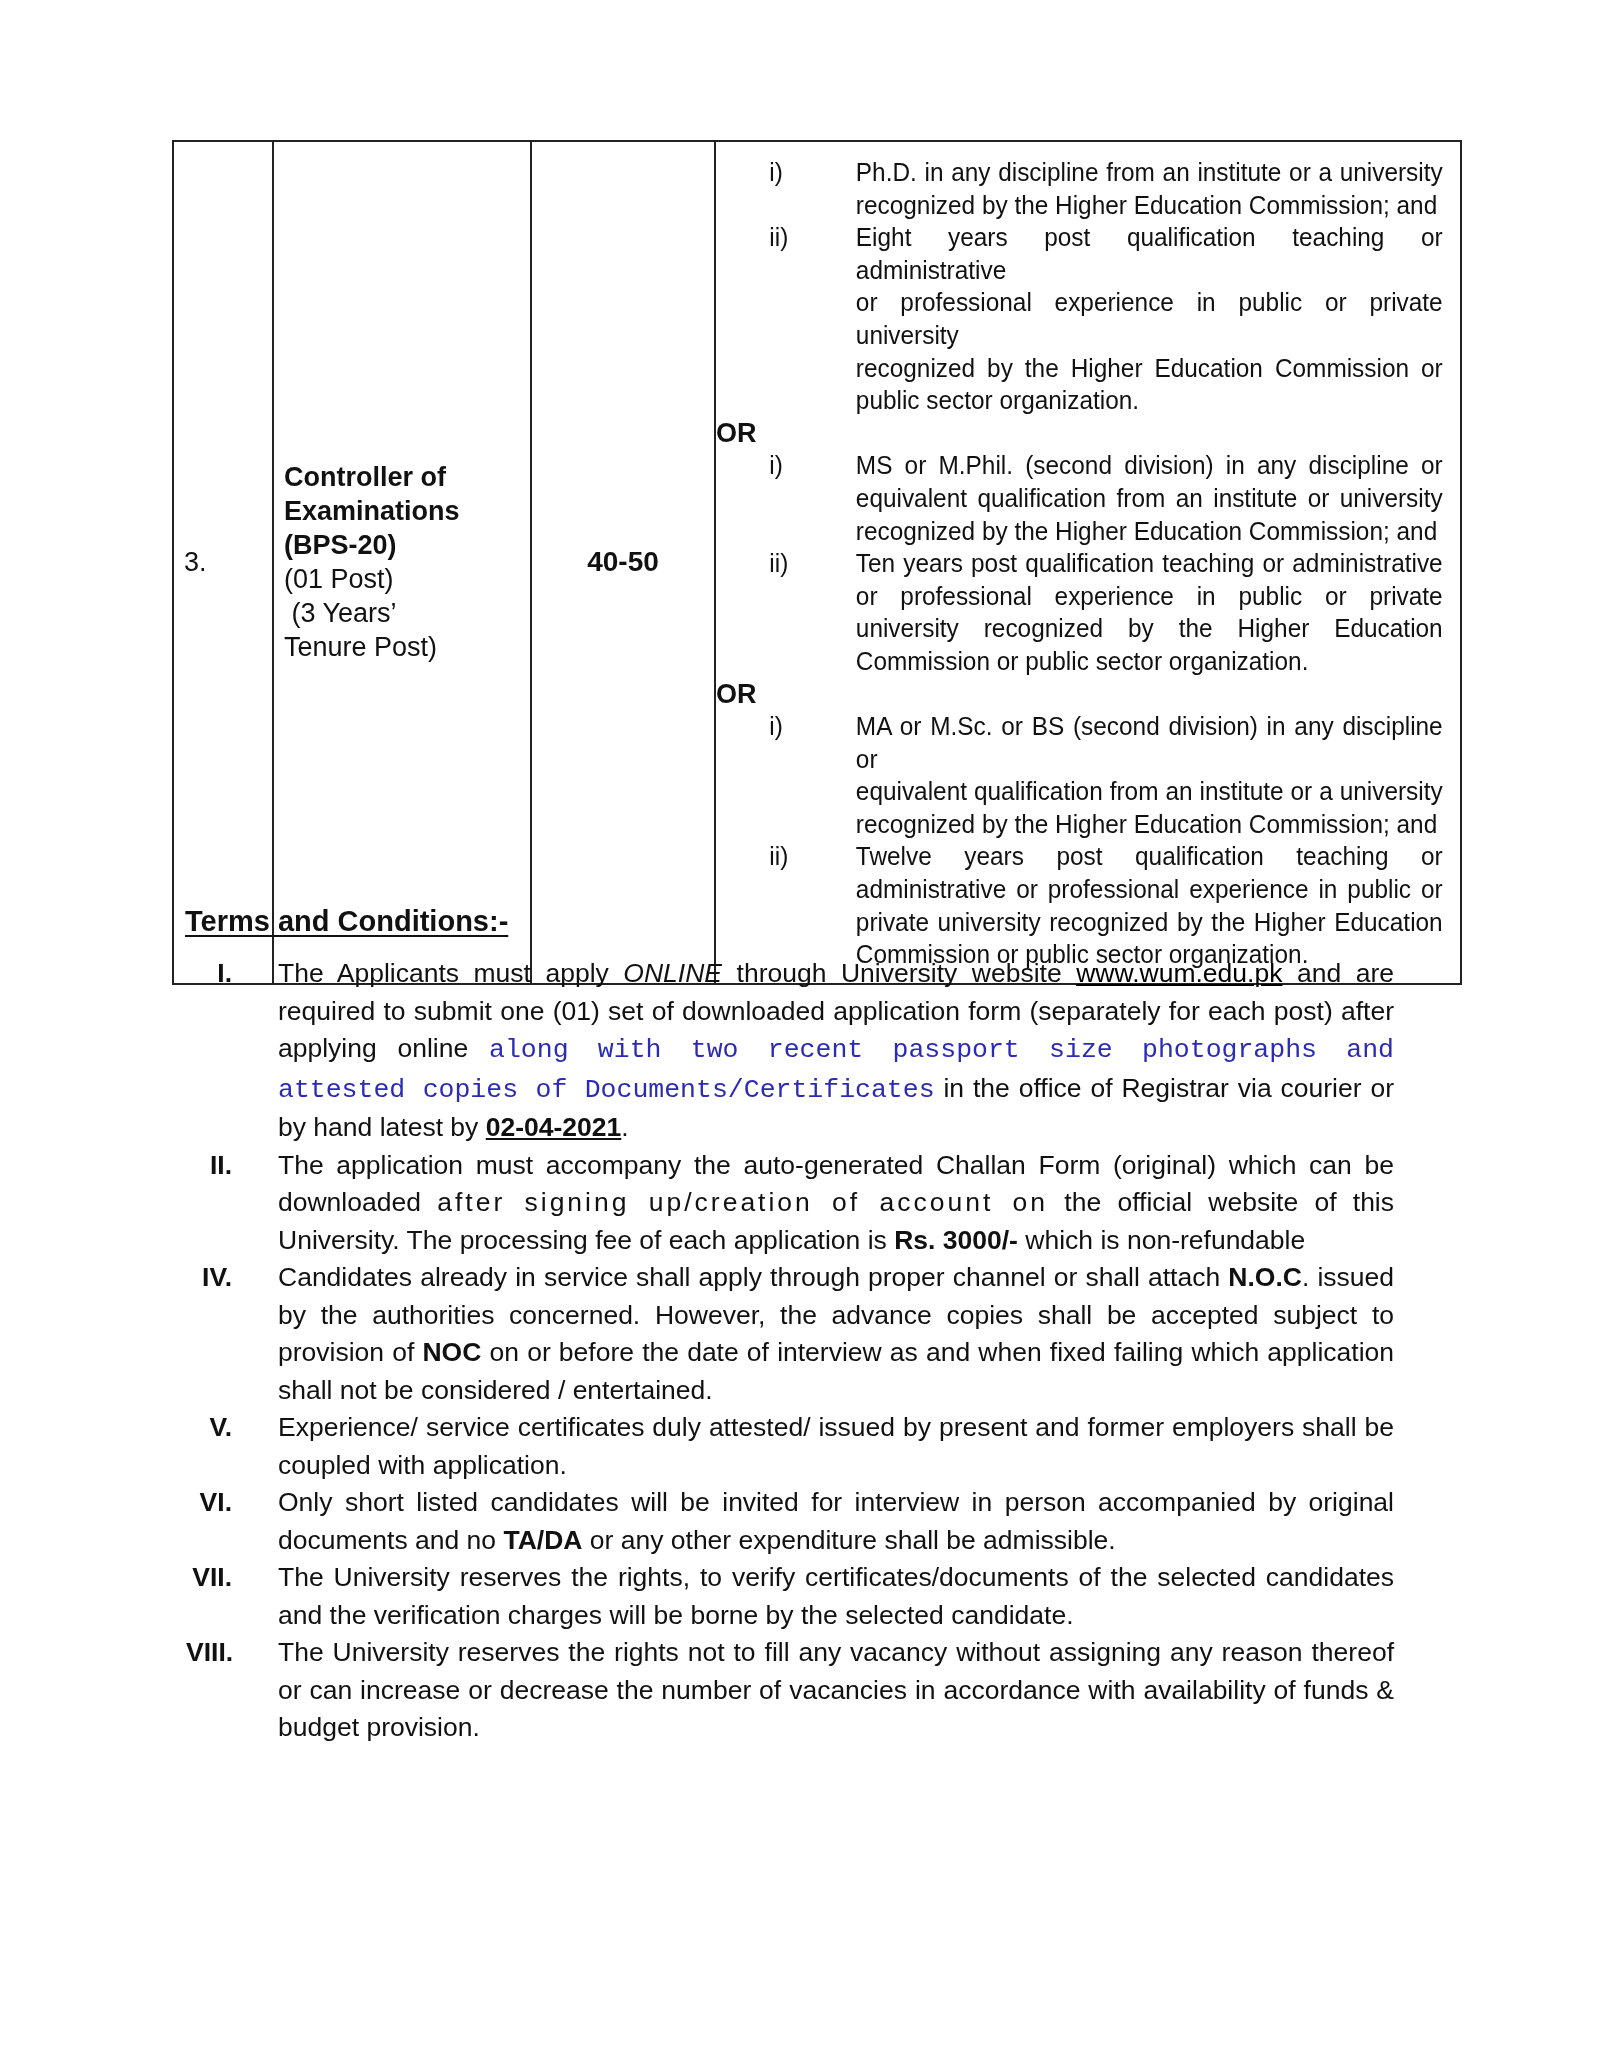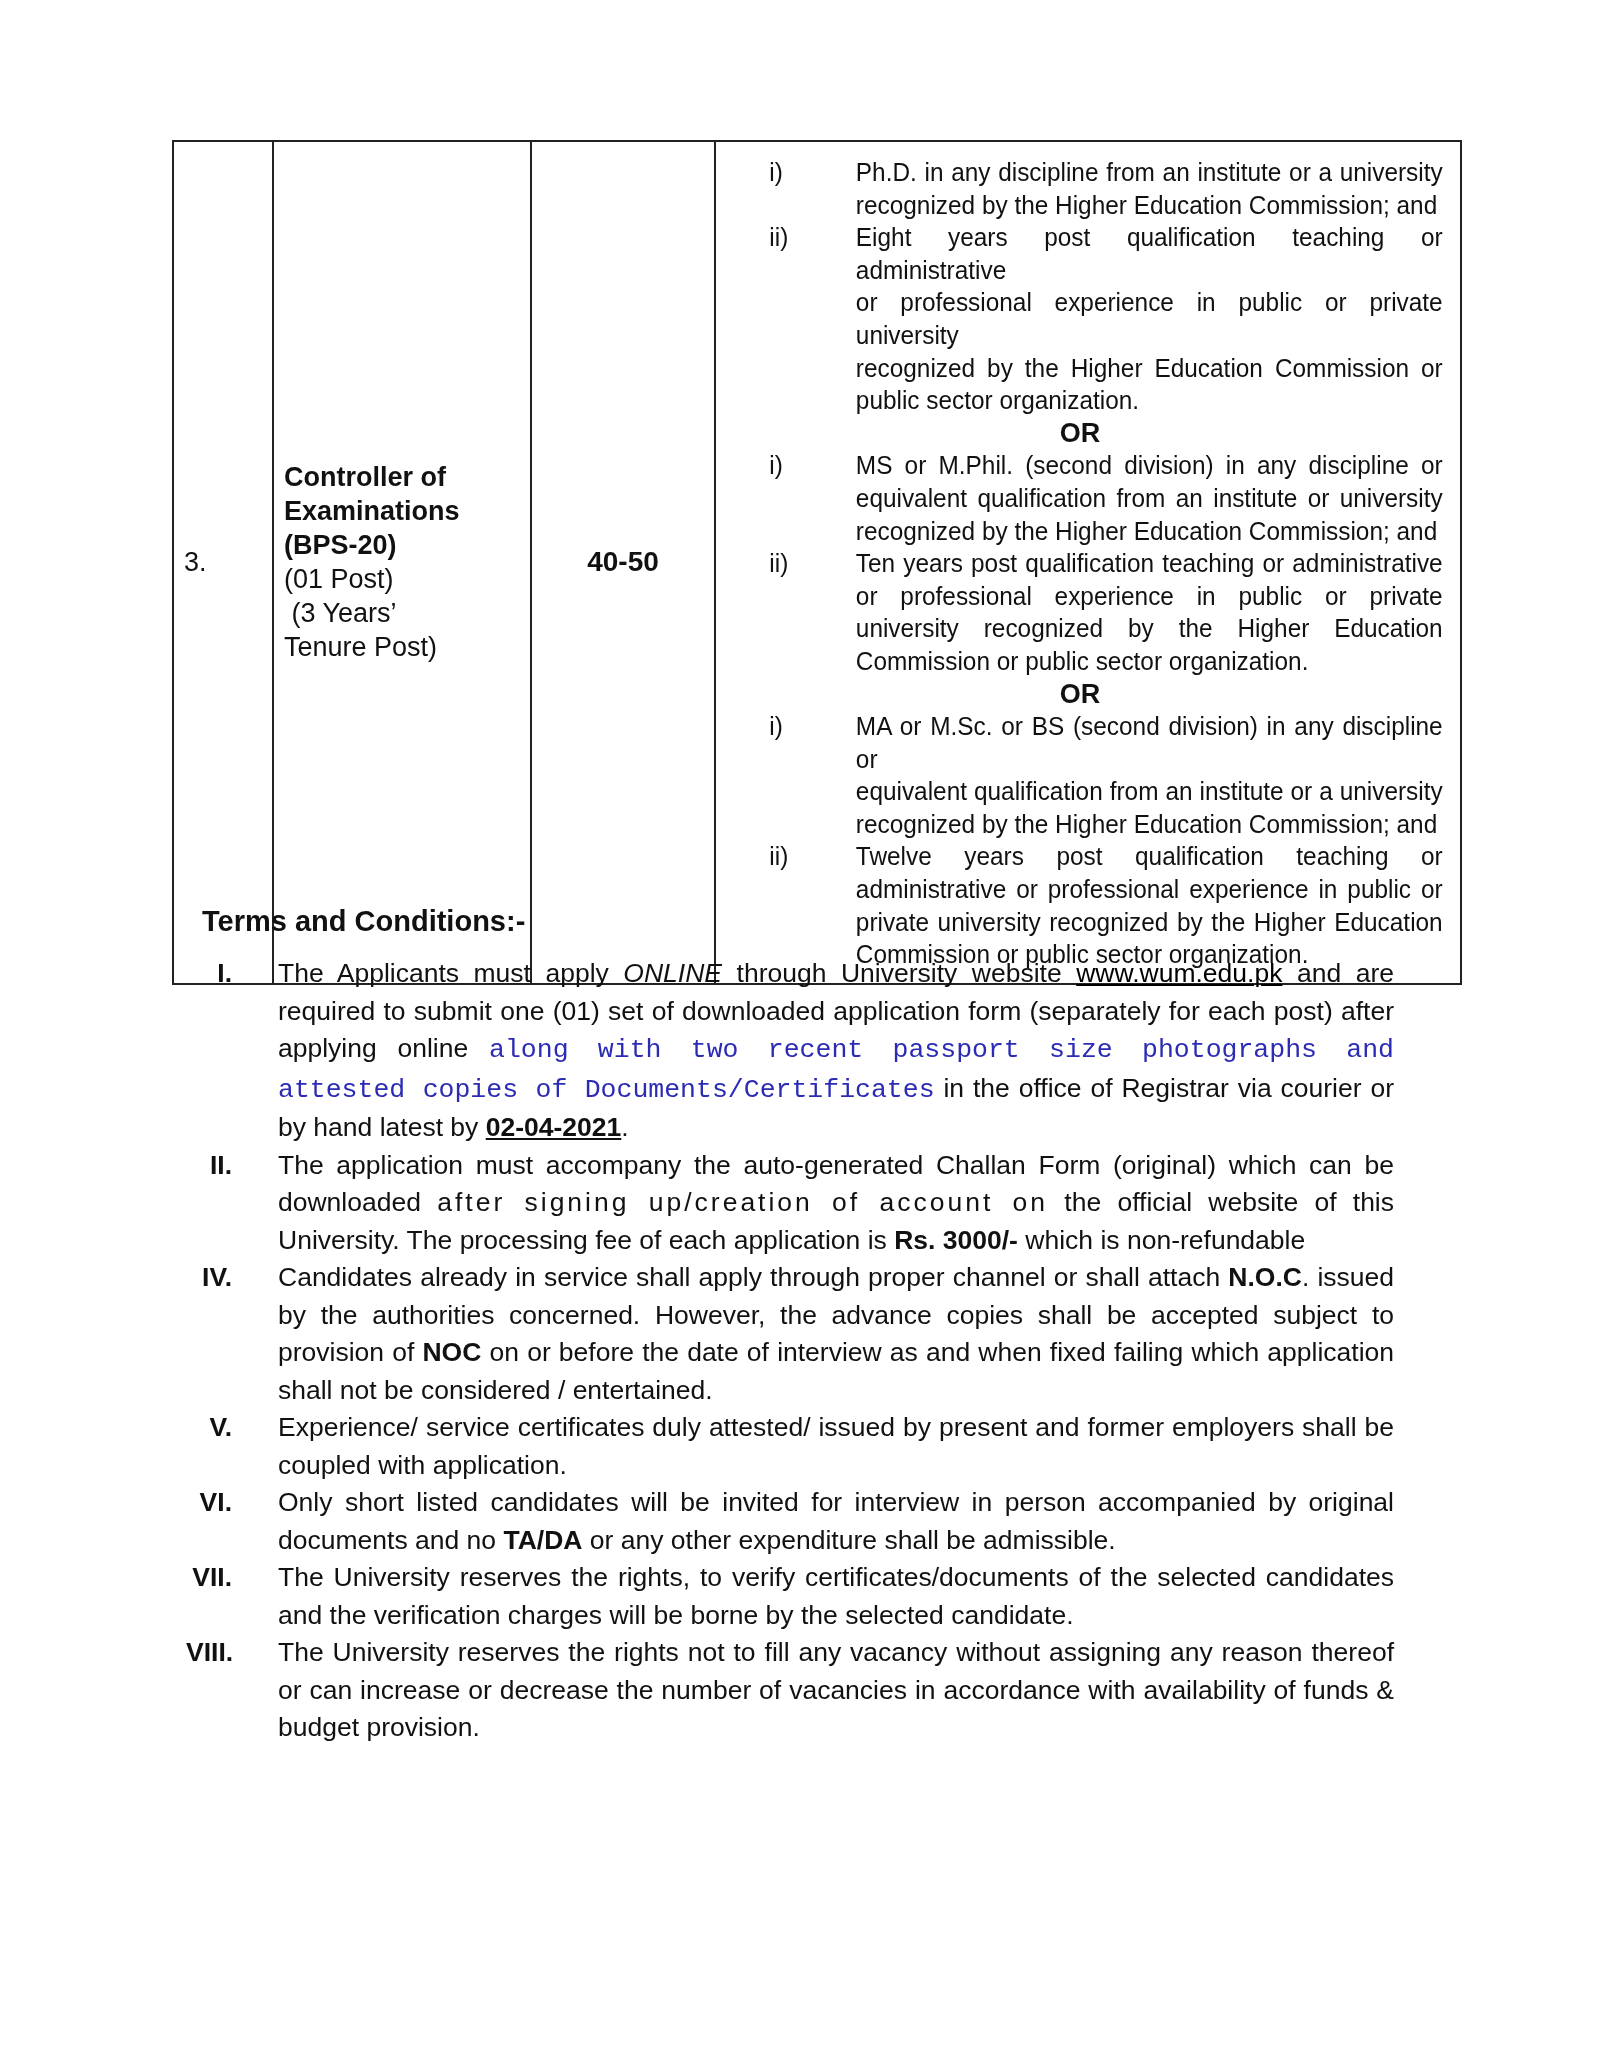--- a/index.html
+++ b/index.html
@@ -11,23 +11,23 @@
   .c-sno { width:72px; font-size:27px; padding-left:10px !important; }
   .c-post { width:230px; font-size:27px; line-height:34px; padding-left:10px !important; }
   .c-post .b { font-weight:bold; }
   .c-age { width:150px; font-size:28px; font-weight:bold; text-align:center;border-radius:17px; }
   .c-qual { padding:14px 16px 12px 0 !important; vertical-align:top !important; }
   .qline { display:flex; font-family:"Liberation Sans", sans-serif; font-size:26.5px;
            line-height:32.6px; transform:scaleX(0.92); transform-origin:left top; width:108.5%; }
   .qnum { width:152px; flex:0 0 152px; padding-left:58px; box-sizing:border-box; }
   .qtext { flex:1; text-align:justify; text-align-last:left; }
   .qtext.jl { text-align-last:justify; }
-  .or { text-align:center; font-weight:bold; font-size:27px; line-height:32.6px; }
-  .terms-title { position:absolute; left:202px; top:905px; font-size:29px; font-weight:bold;
-                 text-decoration-thickness:2px; text-underline-offset:4px; }
+  .or { text-align:left; font-weight:bold; font-size:27px; line-height:32.6px; }
+  .terms-title { position:absolute; left:185px; top:905px; font-size:29px; font-weight:bold;
+                 text-decoration:underline; text-decoration-thickness:2px; text-underline-offset:4px; }
   .terms { position:absolute; left:186px; top:955px; width:1208px; }
   .term { display:flex; font-size:26.5px; line-height:37.5px; }
   .rn { width:92px; flex:0 0 92px; text-align:right; padding-right:46px; box-sizing:border-box; font-weight:bold; }
   .tt { flex:1; text-align:justify; }
   .link { color:#000000; font-weight:normal; text-decoration:underline; }
   .blue { color:#2b2bb5;font-family:Liberation Mono, monospace; }
   .u { text-decoration:underline; }
   .spaced { letter-spacing:3px; }
   b { font-weight:bold; }
 </style>

